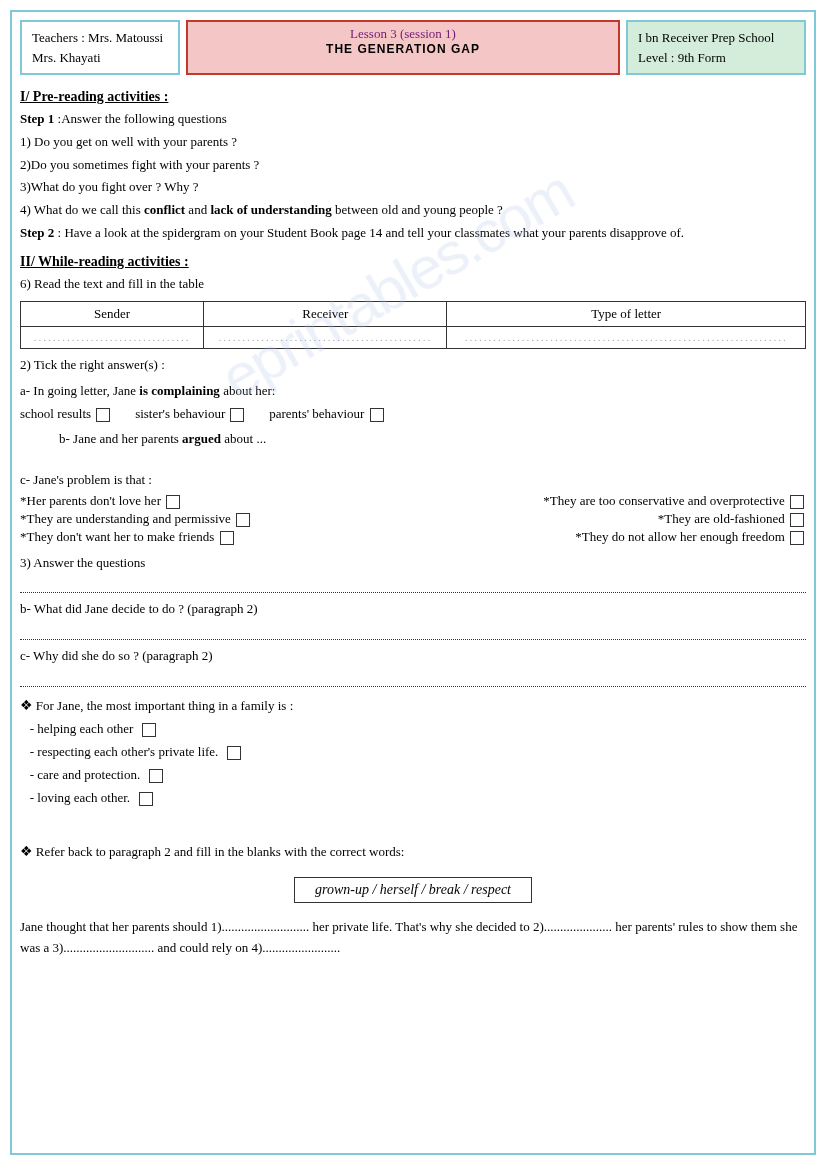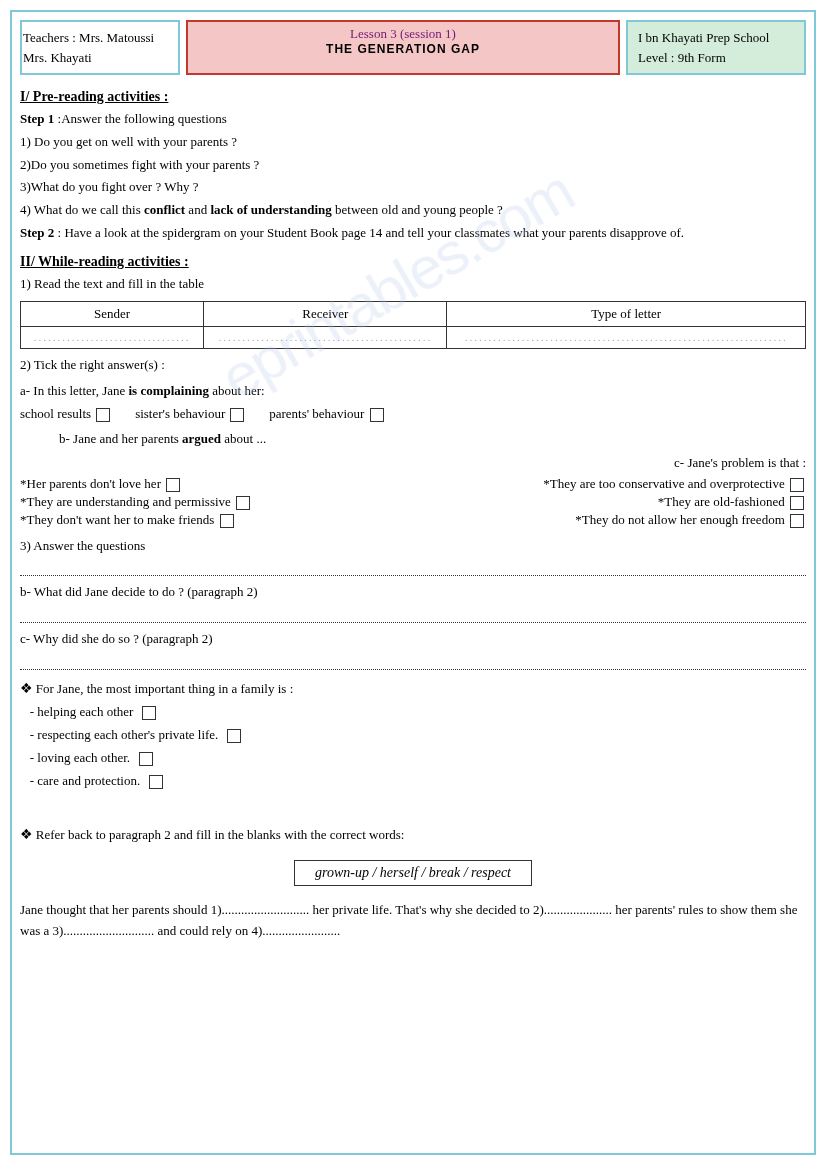--- a/index.html
+++ b/index.html
@@ -18,21 +18,21 @@
     }
     
     .header {
       display: flex;
       align-items: stretch;
       margin-bottom: 14px;
       gap: 6px;
     }
     .header-left {
       border: 2px solid #7ec8d8;
-      padding: 6px 1px;
+      padding: 6px 10px;
       min-width: 160px;
       font-size: 13px;
       line-height: 1.5;
     }
     .header-center {
       flex: 1;
       border: 2px solid #c0392b;
       background: #f5c6c6;
       padding: 4px 10px;
       text-align: center;
@@ -147,21 +147,21 @@
   <div class="header">
     <div class="header-left">
       <div>Teachers : Mrs. Matoussi</div>
       <div>Mrs. Khayati</div>
     </div>
     <div class="header-center">
       <div class="lesson-info">Lesson 3 (session 1)</div>
       <div class="title">THE GENERATION GAP</div>
     </div>
     <div class="header-right">
-      <div>I bn Khayati Prep School</div>
+      <div>I bn Receiver Prep School</div>
       <div>Level : 9th Form</div>
     </div>
   </div>
 
   <div>
     <div class="section-heading">I/ Pre-reading activities :</div>
     <p class="line">
       <span class="step">Step 1</span><span> :Answer the following questions</span>
     </p>
     <p class="line">1) Do you get on well with your parents ?</p>
@@ -170,55 +170,55 @@
     <p class="line">
       <span>4) What do we call this </span><strong>conflict</strong><span> and </span><strong>lack of understanding</strong><span> between old and young people ?</span>
     </p>
     <p class="line">
       <span class="step">Step 2</span><span> : Have a look at the spidergram on your Student Book page 14 and tell your classmates what your parents disapprove of.</span>
     </p>
   </div>
 
   <div style="margin-top:10px;">
     <div class="section-heading">II/ While-reading activities :</div>
-    <p class="line">1) Read the text and fill in the table</p>
+    <p class="line">6) Read the text and fill in the table</p>
 
     <table class="fill-table">
       <tbody>
           <tr>
         <th>Sender</th>
         <th>Receiver</th>
         <th>Type of letter</th>
       </tr>
       <tr>
         <td>.................................</td>
         <td>.............................................</td>
         <td>....................................................................</td>
       </tr>
     </tbody>
       </table>
 
     <p class="line" style="margin-top:6px;">2) Tick the right answer(s) :</p>
 
     <p class="line" style="margin-top:6px;">
-      <span>a- In this letter, Jane </span><strong>is complaining</strong><span> about her:</span>
+      <span>a- In going letter, Jane </span><strong>is complaining</strong><span> about her:</span>
     </p>
     <p class="line">
       <span>school results</span> <span class="checkbox"></span>
       &nbsp;&nbsp;&nbsp;&nbsp;&nbsp;
       <span>sister's behaviour</span> <span class="checkbox"></span>
       &nbsp;&nbsp;&nbsp;&nbsp;&nbsp;
       <span>parents' behaviour</span> <span class="checkbox"></span>
     </p>
 
     <p class="line" style="margin-top:4px;padding-left:39px;">
       <span>b- Jane and her parents </span><strong>argued</strong><span> about ...</span>
     </p>
 
-    <p class="line" style="margin-top:3px;text-align:right;">c- Jane's problem is that :</p>
+    <p class="line" style="margin-top:20px;">c- Jane's problem is that :</p>
     <div>
       <div style="display:flex; justify-content:space-between; align-items:flex-start; margin: 2px 0;">
         <span>*Her parents don't love her <span class="checkbox"></span></span>
         <span>*They are too conservative and overprotective <span class="checkbox"></span></span>
       </div>
       <div style="display:flex; justify-content:space-between; align-items:flex-start; margin: 2px 0;">
         <span>*They are understanding and permissive <span class="checkbox"></span></span>
         <span>*They are old-fashioned <span class="checkbox"></span></span>
       </div>
       <div style="display:flex; justify-content:space-between; align-items:flex-start; margin: 2px 0;">
@@ -235,22 +235,22 @@
 
     <p class="line">c- Why did she do so ? (paragraph 2)</p>
     <div class="dotted-line"></div>
 
     <p class="line" style="margin-top:8px;">
       <span style="font-size:14px;">❖</span><span> For Jane, the most important thing in a family is :</span>
     </p>
     <div>
       <p class="line dash">&nbsp;&nbsp;&nbsp;- helping each other &nbsp;<span class="checkbox"></span></p>
       <p class="line dash">&nbsp;&nbsp;&nbsp;- respecting each other's private life. &nbsp;<span class="checkbox"></span></p>
+      <p class="line dash">&nbsp;&nbsp;&nbsp;- care and protection. &nbsp;<span class="checkbox"></span></p>
       <p class="line dash">&nbsp;&nbsp;&nbsp;- loving each other. &nbsp;<span class="checkbox"></span></p>
-      <p class="line dash">&nbsp;&nbsp;&nbsp;- care and protection. &nbsp;<span class="checkbox"></span></p>
     </div>
 
     <p class="line" style="margin-top:32px;">
       <span style="font-size:14px;">❖</span><span> Refer back to paragraph 2 and fill in the blanks with the correct words:</span>
     </p>
     <div class="word-box-container">
       <span class="word-box">grown-up /  herself  /  break  /  respect</span>
     </div>
 
     <p class="line last-para">

